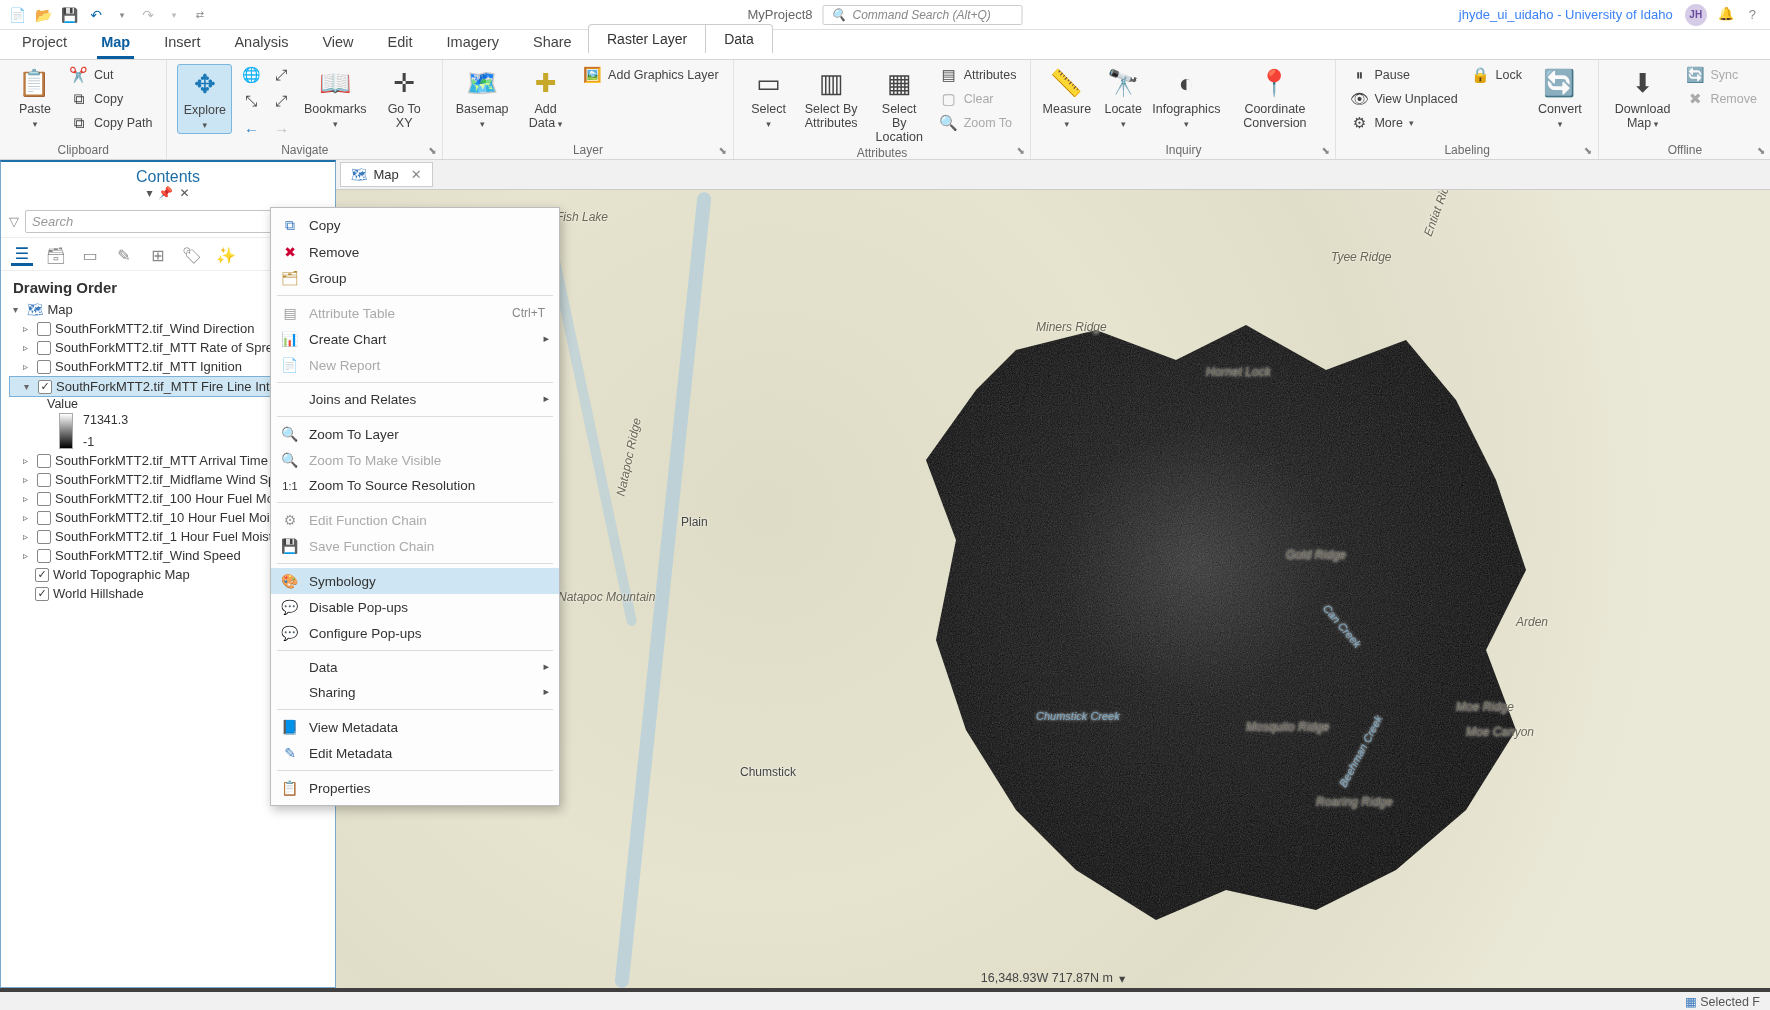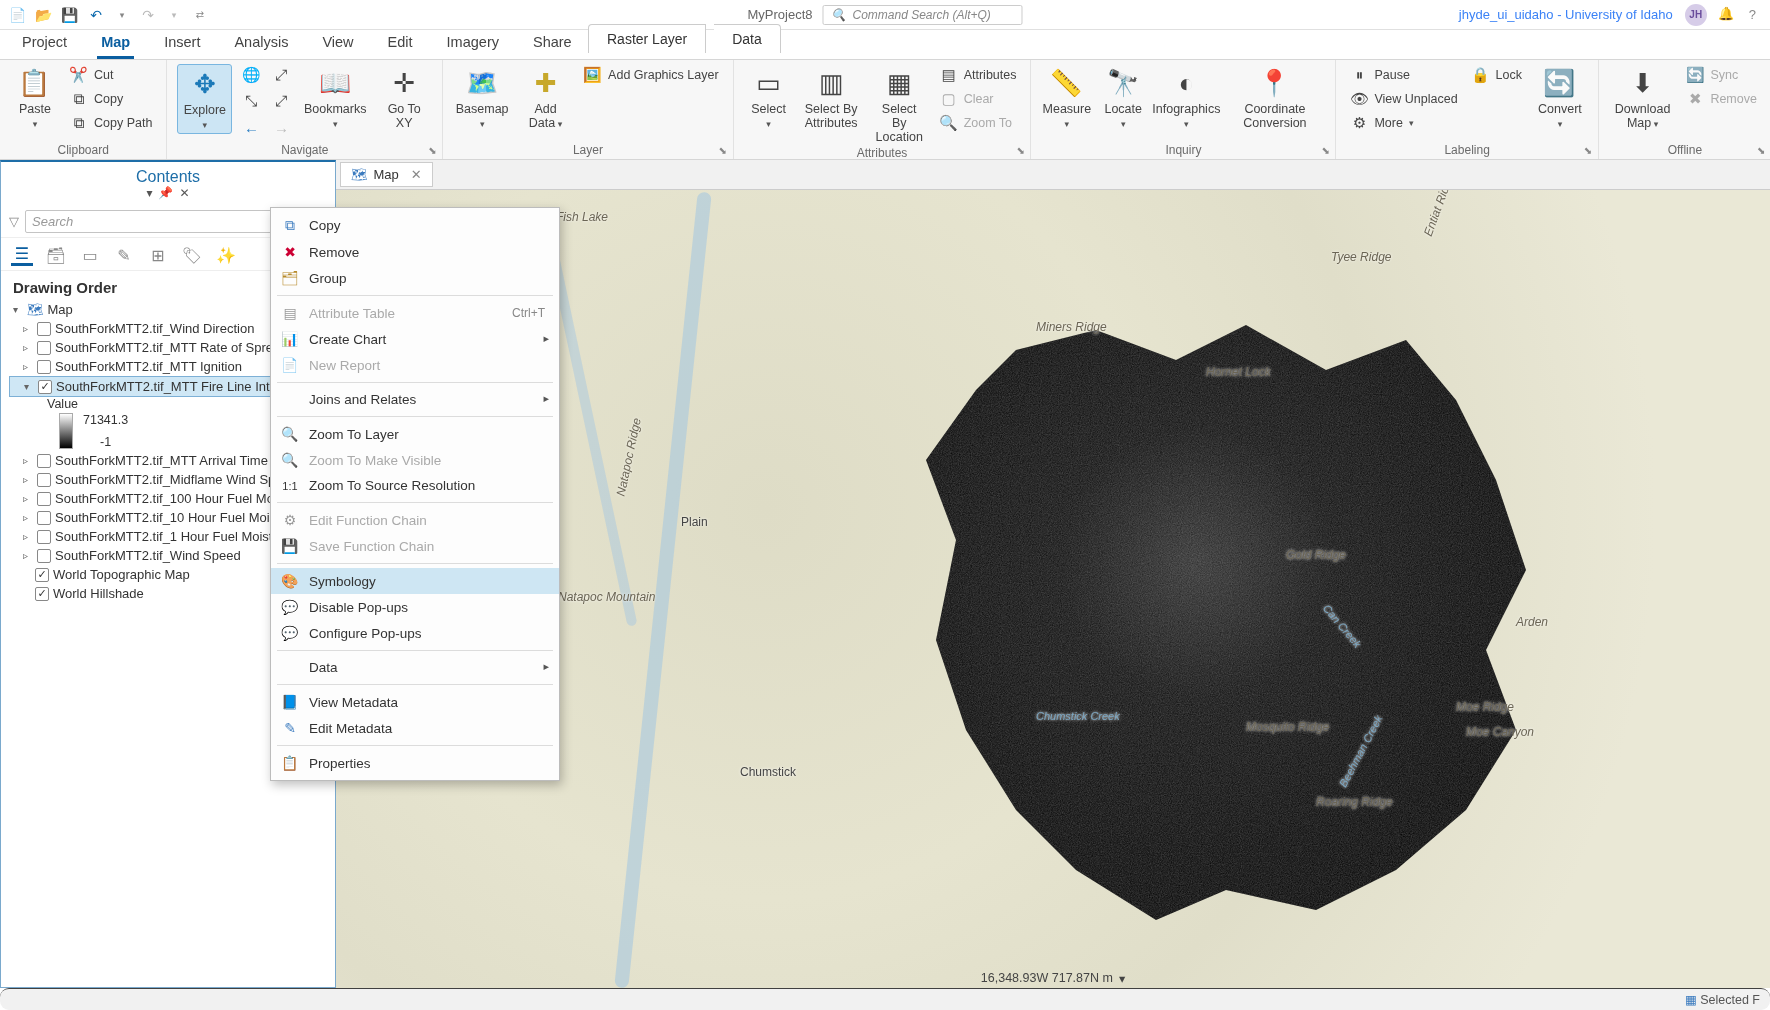--- a/index.html
+++ b/index.html
@@ -13,21 +13,21 @@
   .title-project { color: #666; font-size: 13px; }
   .cmd-search { display: flex; align-items: center; gap: 6px; border: 1px solid #ccc; border-radius: 2px; padding: 2px 8px; width: 200px; color: #888; font-style: italic; font-size: 12px; }
   .title-right { margin-left: auto; display: flex; align-items: center; gap: 12px; padding-right: 14px; }
   .avatar { width: 22px; height: 22px; border-radius: 50%; background: #d6cce8; color: #6a4c9c; font-size: 10px; display: inline-flex; align-items: center; justify-content: center; font-weight: 600;}
   .notif { width: 18px; height: 18px; color: #1e5a8c; }
   
   
   .ribbon-tabs { height: 30px; display: flex; align-items: flex-end; padding-left: 18px; gap: 26px; border-bottom: 1px solid #d6d6d6; position: relative; }
   .ribbon-tab { padding: 4px 4px 6px 4px; font-size: 14.5px; color: #444; cursor: pointer; border-bottom: 3px solid transparent; }
   .ribbon-tab.active { color: #0a5ea0; border-bottom: 3px solid #0a5ea0; font-weight: 600; }
-  .context-tabs { position: absolute; left: 588px; top: -6px; display: flex; gap: 8px; }
+  .context-tabs { position: absolute; left: 588px; top: -6px; display: flex; gap: 0; }
   .context-tab { border: 1px solid #ccc; border-bottom: none; padding: 6px 18px; font-size: 14px; background: #fff; }
   .context-tab.first { border-radius: 4px 0 0 0;}
   .context-tab.last { border-radius: 0 4px 0 0; border-left: none;}
   
   
   .ribbon { height: 100px; background: #f7f7f7; display: flex; border-bottom: 1px solid #d6d6d6; }
   .group { border-right: 1px solid #e2e2e2; padding: 4px 10px 0 10px; display: flex; flex-direction: column; justify-content: space-between; position: relative; }
   .group-label { text-align: center; color: #6b6b6b; font-size: 12px; padding-bottom: 2px; }
   .group-body { flex: 1; display: flex; align-items: flex-start; gap: 6px; }
   .btn-lg { display: flex; flex-direction: column; align-items: center; gap: 2px; padding: 2px 6px; min-width: 50px; text-align: center; font-size: 12.5px; color: #444; cursor: pointer; }
@@ -81,21 +81,21 @@
   .ctx-item.disabled { color: #aaa; cursor: default; }
   .ctx-item.highlight { background: #cee6f3; }
   .ctx-item .mi { width: 18px; text-align: center; font-size: 14px; color: #b78a2a; }
   .ctx-item .mi.blue { color: #3b7bbf; }
   .ctx-item .mi.gray { color: #999; }
   .ctx-item .sub::after { content: "▸"; position: absolute; right: 10px; font-size: 11px; color: #555;}
   .ctx-item .shortcut { margin-left: auto; color: #888; font-size: 12px; }
   .ctx-sep { height: 1px; background: #dcdcdc; margin: 4px 6px; }
   
   
-  .statusbar { height: 22px; background: #f1f1f1; border-top: 1px solid #404040; display: flex; align-items: center; justify-content: flex-end; padding: 0 10px; font-size: 12.5px; color: #555; gap: 20px; border-radius: 9px; }
+  .statusbar { height: 22px; background: #f1f1f1; border-top: 4px solid #404040; display: flex; align-items: center; justify-content: flex-end; padding: 0 10px; font-size: 12.5px; color: #555; gap: 20px; }
   
   svg { display: block; }
 </style>
 </head>
 <body>
 
 <div class="titlebar">
   <div class="qat">
     <span class="qat-ico">📄</span>
     <span class="qat-ico">📂</span>
@@ -385,21 +385,21 @@
         </div>
       <div class="tree-row selected" style="padding-left:14px;">
           <span class="tri">▾</span>
           <span class="chk checked"></span>
           <span>SouthForkMTT2.tif_MTT Fire Line Intensity</span>
         </div>
       <div class="value-block">
         <span>Value</span>
         <div class="ramp-row">
           <div class="ramp"></div>
-          <div style="display:flex;flex-direction:column;justify-content:space-between;height:36px;align-items:center;">
+          <div style="display:flex;flex-direction:column;justify-content:space-between;height:36px;">
             <span>71341.3</span>
             <span>-1</span>
           </div>
         </div>
       </div>
       <div class="tree-row" style="padding-left:14px;">
           <span class="tri">▹</span>
           <span class="chk"></span>
           <span>SouthForkMTT2.tif_MTT Arrival Time</span>
         </div>
@@ -562,20 +562,24 @@
     </div>
   <div class="ctx-item">
       <span class="mi">💬</span>
       <span>Configure Pop-ups</span>
     </div>
   <div class="ctx-sep"></div>
   <div class="ctx-item">
       <span class="mi"></span>
       <span class="sub">Data</span>
     </div>
+  <div class="ctx-item">
+      <span class="mi"></span>
+      <span class="sub">Sharing</span>
+    </div>
   <div class="ctx-sep"></div>
   <div class="ctx-item">
       <span class="mi blue">📘</span>
       <span>View Metadata</span>
     </div>
   <div class="ctx-item">
       <span class="mi blue">✎</span>
       <span>Edit Metadata</span>
     </div>
   <div class="ctx-sep"></div>

